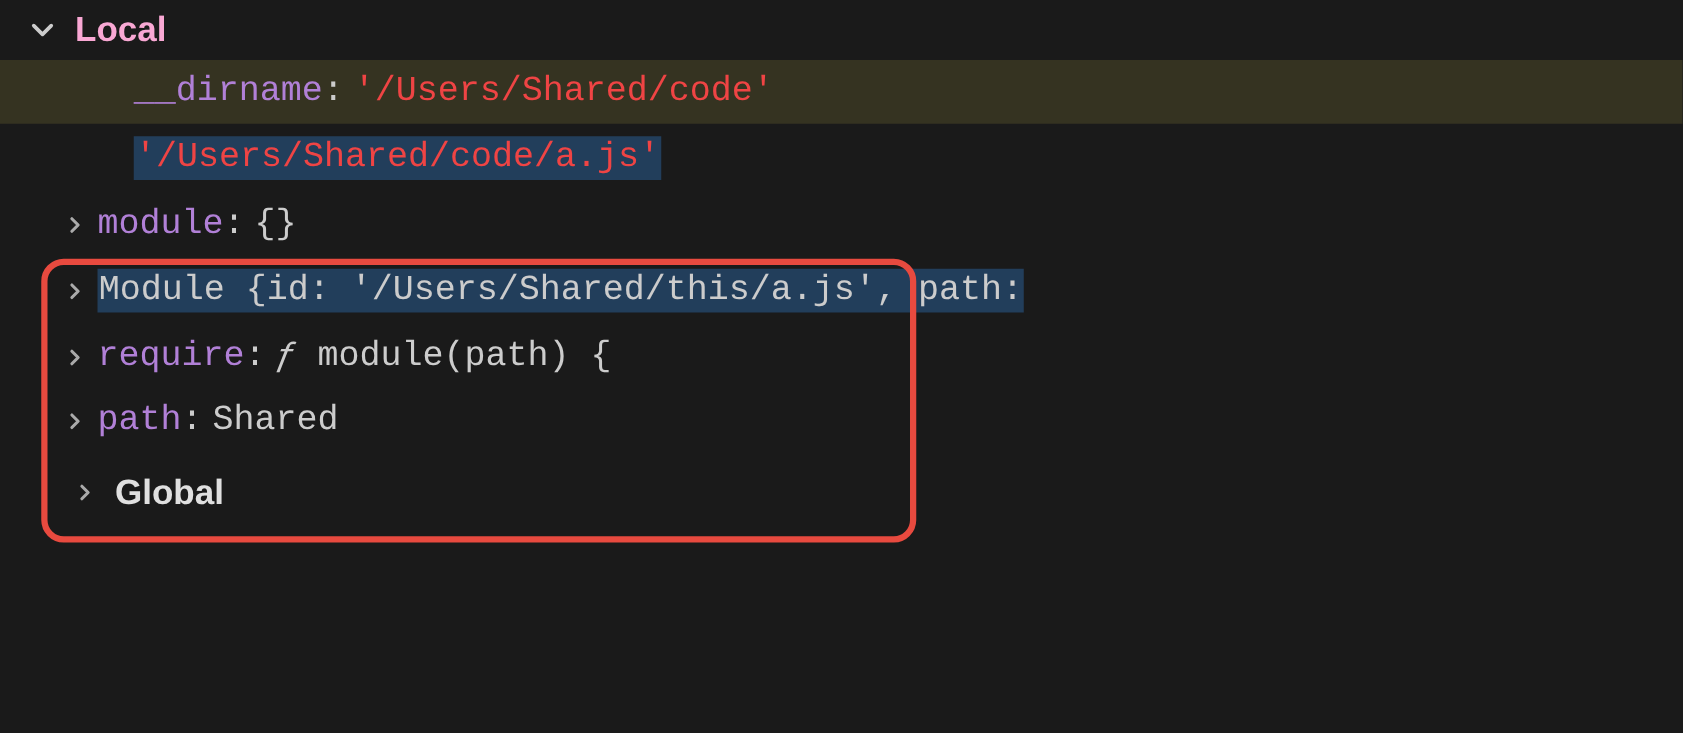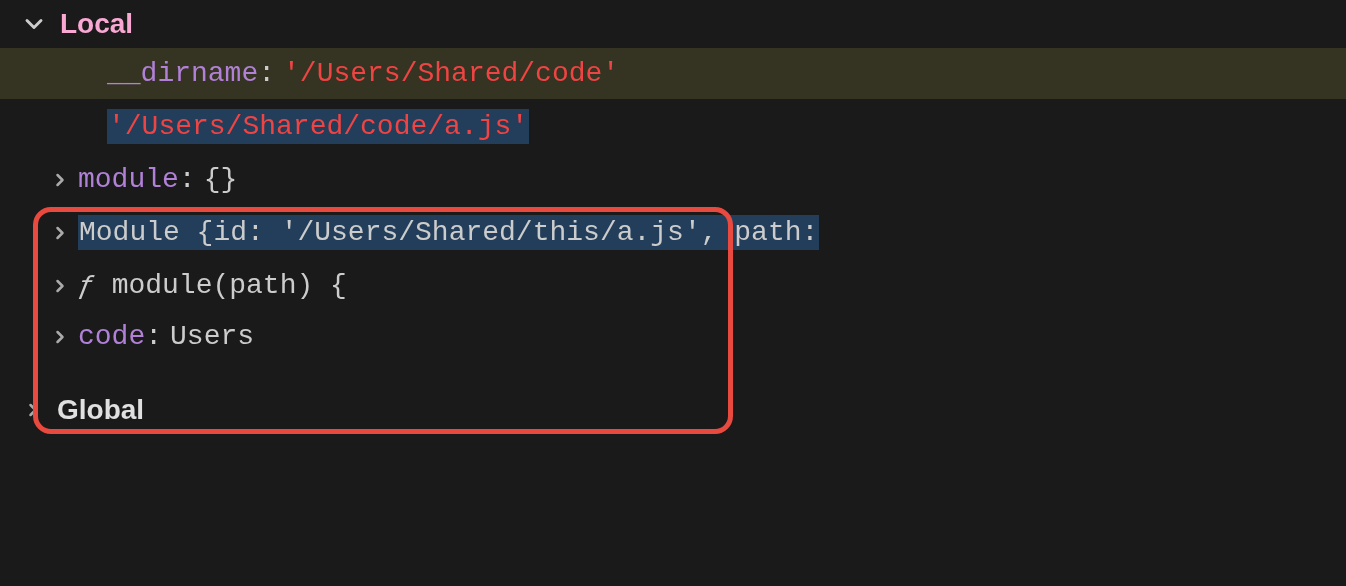--- a/index.html
+++ b/index.html
@@ -83,23 +83,23 @@
       pointer-events: none;
     }
     .container {
       position: relative;
       width: 100%;
       height: 100%;
     }
     .global-row {
       display: flex;
       align-items: center;
-      padding: 8px 0 8px 23px;
+      padding: 8px 0 8px 58px;
       gap: 14px;
-      margin-top: 24px;
+      margin-top: 8px;
     }
     .global-row .scope-name {
       font-weight: bold;
       color: #e0e0e0;
       font-family: -apple-system, BlinkMacSystemFont, sans-serif;
     }
   </style>
 </head>
 <body>
 <div class="container">
@@ -140,34 +140,35 @@
     </span>
     <span class="var-value selection-bg">Module {id: '/Users/Shared/this/a.js', path:</span>
   </div>
 
   <div class="var-row">
     <span class="chevron-right">
       <svg viewBox="0 0 24 24" fill="none" stroke="currentColor" stroke-width="3" stroke-linecap="round" stroke-linejoin="round">
         <polyline points="9 18 15 12 9 6"></polyline>
       </svg>
     </span>
+    <span><span class="var-name">require</span><span class="var-colon">:</span></span>
     <span class="var-value">
       <span class="fn-italic">ƒ</span>
       <span>module(path) {</span>
     </span>
   </div>
 
   <div class="var-row">
     <span class="chevron-right">
       <svg viewBox="0 0 24 24" fill="none" stroke="currentColor" stroke-width="3" stroke-linecap="round" stroke-linejoin="round">
         <polyline points="9 18 15 12 9 6"></polyline>
       </svg>
     </span>
-    <span><span class="var-name">code</span><span class="var-colon">:</span></span>
-    <span class="var-value">Users</span>
+    <span><span class="var-name">path</span><span class="var-colon">:</span></span>
+    <span class="var-value">Shared</span>
   </div>
 
   <div class="global-row">
     <span class="chevron-right">
       <svg viewBox="0 0 24 24" width="24" height="24" fill="none" stroke="currentColor" stroke-width="3" stroke-linecap="round" stroke-linejoin="round">
         <polyline points="9 18 15 12 9 6"></polyline>
       </svg>
     </span>
     <span class="scope-name">Global</span>
   </div>

